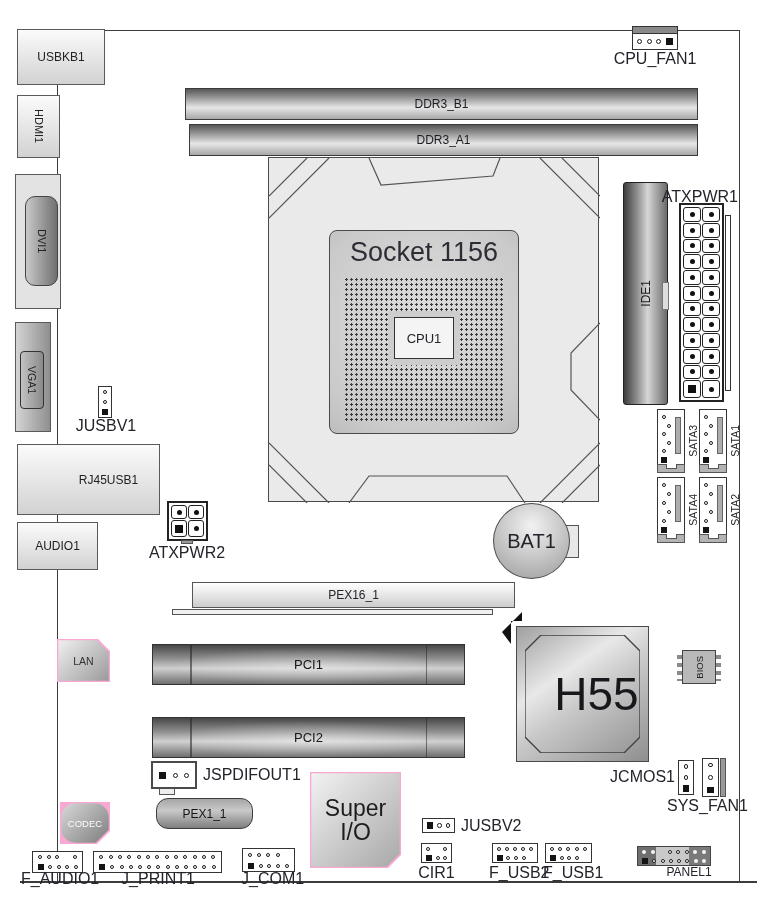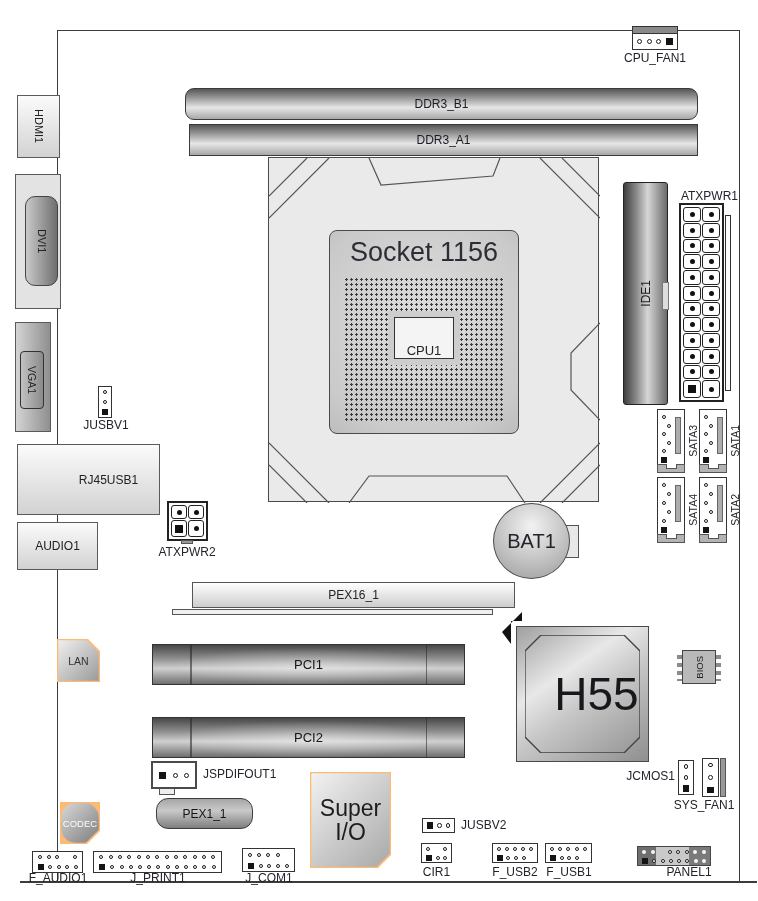--- a/index.html
+++ b/index.html
@@ -1,20 +1,20 @@
 <!DOCTYPE html>
 <html><head>
 <meta charset="utf-8">
 <style>
   html,body{margin:0;padding:0;background:#fff;}
   #stage{position:relative;width:758px;height:901px;background:#fff;overflow:hidden;
          font-family:"Liberation Sans",sans-serif;color:#23232b;}
   .abs{position:absolute;}
   
-  .jlabel{position:absolute;font-size:12px;color:#23232b;text-align:center;white-space:nowrap;line-height:13px;}
+  .jlabel{position:absolute;font-size:16px;color:#23232b;text-align:center;white-space:nowrap;line-height:13px;}
   
   .port{position:absolute;background:linear-gradient(180deg,#fbfbfb,#d2d2d2);border:1.3px solid #5a5a5a;
         display:flex;align-items:center;justify-content:center;font-size:12px;color:#222;}
   .vtext{writing-mode:vertical-rl;}
   .vtext-up{writing-mode:vertical-rl;transform:rotate(180deg);}
   
   .slot{position:absolute;display:flex;align-items:center;justify-content:center;font-size:12px;}
   .ddr{background:linear-gradient(180deg,#565656 0%,#9a9a9a 30%,#e6e6e6 62%,#a8a8a8 100%);
        border:1.2px solid #3a3a3a;color:#1c1c24;}
   .pci{background:radial-gradient(ellipse at 50% 55%,rgba(255,255,255,.4),rgba(255,255,255,0) 62%),
@@ -32,21 +32,21 @@
   .pin.ring{background:#fff;border:1px solid #1e1e1e;border-radius:50%;}
   .pin.sq{background:#141414;width:calc(var(--ps) + 2px);height:calc(var(--ps) + 2px);}
   .pin.wdot{background:#f4f4f4;border-radius:50%;}
   .pin.empty{opacity:0;}
   
   .atx{position:absolute;background:#fff;border:2px solid #222;display:grid;gap:1px;padding:2px;box-sizing:border-box;}
   .atx-cell{border:1px solid #222;border-radius:3px;background:#fff;display:flex;align-items:center;justify-content:center;}
   .atx-dot{width:5px;height:5px;border-radius:50%;background:#111;}
   .atx-sq{width:8px;height:8px;background:#111;}
   
-  .chip{position:absolute;background:#fdba74;}
+  .chip{position:absolute;background:#f9a8d4;padding-left:10px;}
   .chip-in{position:absolute;inset:1.3px;display:flex;flex-direction:column;align-items:center;justify-content:center;}
   .fold-br{clip-path:polygon(0 0,100% 0,100% calc(100% - 13px),calc(100% - 13px) 100%,0 100%);}
   .fold-tr{clip-path:polygon(0 0,calc(100% - 12px) 0,100% 12px,100% 100%,0 100%);}
   
   .sata{padding:3px 11px 8px 2px;}
   .sata .key{position:absolute;right:3px;top:7px;width:6px;height:37px;background:#adadad;border:1px solid #666;box-sizing:border-box;}
   .sata .base{position:absolute;left:-1px;right:-1px;bottom:-1px;height:7px;background:#b3b3b3;border:1px solid #555;}
   .sata .base i{position:absolute;left:30%;top:-1px;width:9px;height:4px;background:#fff;border:1px solid #555;border-top:none;}
   .slabel{position:absolute;font-size:10.5px;color:#23232b;display:flex;align-items:center;justify-content:center;}
   
@@ -56,20 +56,23 @@
   .bios-chip::before{left:-6px;} .bios-chip::after{right:-6px;}
 </style>
 </head>
 <body>
 
 <div id="stage">
 
   <div class="abs" style="left:57px;top:30px;width:683px;height:852px;border:1.4px solid #3c3c3c;border-bottom:none;box-sizing:border-box;"></div>
   <div class="abs" style="left:20px;top:881px;width:737px;height:1.5px;background:#3c3c3c;"></div>
 
+  <div class="port" style="left:17px;top:29px;width:86px;height:54px;">
+    <span>USBKB1</span>
+  </div>
   <div class="port" style="left:17px;top:95px;width:41px;height:61px;font-size:11px;">
     <span class="vtext">HDMI1</span>
   </div>
   <div class="port" style="left:15px;top:174px;width:44px;height:133px;background:#e3e3e3;">
     <div class="abs" style="left:9px;top:21px;width:33px;height:90px;border:1.3px solid #444;border-radius:10px;
                 background:linear-gradient(90deg,#c9c9c9,#6f6f6f);display:flex;align-items:center;justify-content:center;font-size:11px;box-sizing:border-box;">
       <span class="vtext">DVI1</span>
     </div>
   </div>
   <div class="port" style="left:15px;top:322px;width:34px;height:108px;background:linear-gradient(90deg,#d4d4d4,#8f8f8f);">
@@ -91,21 +94,21 @@
         <div class="pin-row">
           <span class="pin ring"></span>
           <span class="pin ring"></span>
           <span class="pin ring"></span>
           <span class="pin sq"></span>
         </div>
       </div>
   </div>
   <div class="jlabel" style="left:612px;top:52px;width:86px;">CPU_FAN1</div>
 
-  <div class="slot ddr" style="left:185px;top:88px;width:511px;height:30px;border-radius:9px;">
+  <div class="slot ddr" style="left:185px;top:88px;width:511px;height:30px;">
     <span>DDR3_B1</span>
   </div>
   <div class="slot ddr" style="left:189px;top:124px;width:507px;height:30px;">
     <span>DDR3_A1</span>
   </div>
 
   <div class="abs" style="left:268px;top:157px;width:331px;height:345px;background:#eaeaea;border:1.4px solid #4a4a4a;box-sizing:border-box;">
     <svg width="331" height="345" viewBox="0 0 331 345" style="position:absolute;left:0;top:0;" fill="none" stroke="#555" stroke-width="1.2">
       <path d="M0,38 L38,0 M0,60 L60,0"></path>
       <path d="M293,0 L331,38 M271,0 L331,60"></path>
@@ -114,21 +117,21 @@
       <path d="M100,0 L112,27 L224,18 L231,0"></path>
       <path d="M80,345 L100,318 L238,318 L256,345"></path>
       <path d="M331,165 L302,195 L302,232 L331,262"></path>
     </svg>
     <div class="abs" style="left:60px;top:72px;width:190px;height:204px;border:1.3px solid #4a4a4a;border-radius:8px;
                 background:radial-gradient(circle at 50% 45%,#dedede 0%,#cacaca 78%,#bdbdbd 100%);box-sizing:border-box;">
       <div style="position:absolute;left:0;top:6px;width:100%;text-align:center;font-size:27px;color:#2d2d35;">Socket 1156</div>
       <div style="position:absolute;left:14px;top:46px;width:160px;height:144px;
                   background-image:radial-gradient(circle,#3b3b3b 1.1px,transparent 1.35px);background-size:5px 5px;"></div>
       <div style="position:absolute;left:64px;top:86px;width:60px;height:42px;background:#f4f4f4;border:1.3px solid #333;
-                  box-shadow:0 0 0 6px #cdcdcd;display:flex;align-items:flex-end;justify-content:center;font-size:13px;box-sizing:border-box;">
+                  box-shadow:0 0 0 6px #cdcdcd;display:flex;align-items:center;justify-content:center;font-size:13px;box-sizing:border-box;">
         <span>CPU1</span>
       </div>
     </div>
   </div>
 
   <div class="abs" style="left:623px;top:182px;width:45px;height:223px;border:1.3px solid #222;border-radius:3px;
               background:linear-gradient(90deg,#3e3e3e 0%,#8d8d8d 30%,#d6d6d6 55%,#6b6b6b 100%);
               display:flex;align-items:center;justify-content:center;font-size:12px;box-sizing:border-box;">
     <span class="vtext-up" style="color:#1a1a1a;">IDE1</span>
     <i style="position:absolute;right:-2px;top:45%;width:5px;height:26px;background:#ddd;border:1px solid #777;"></i>

